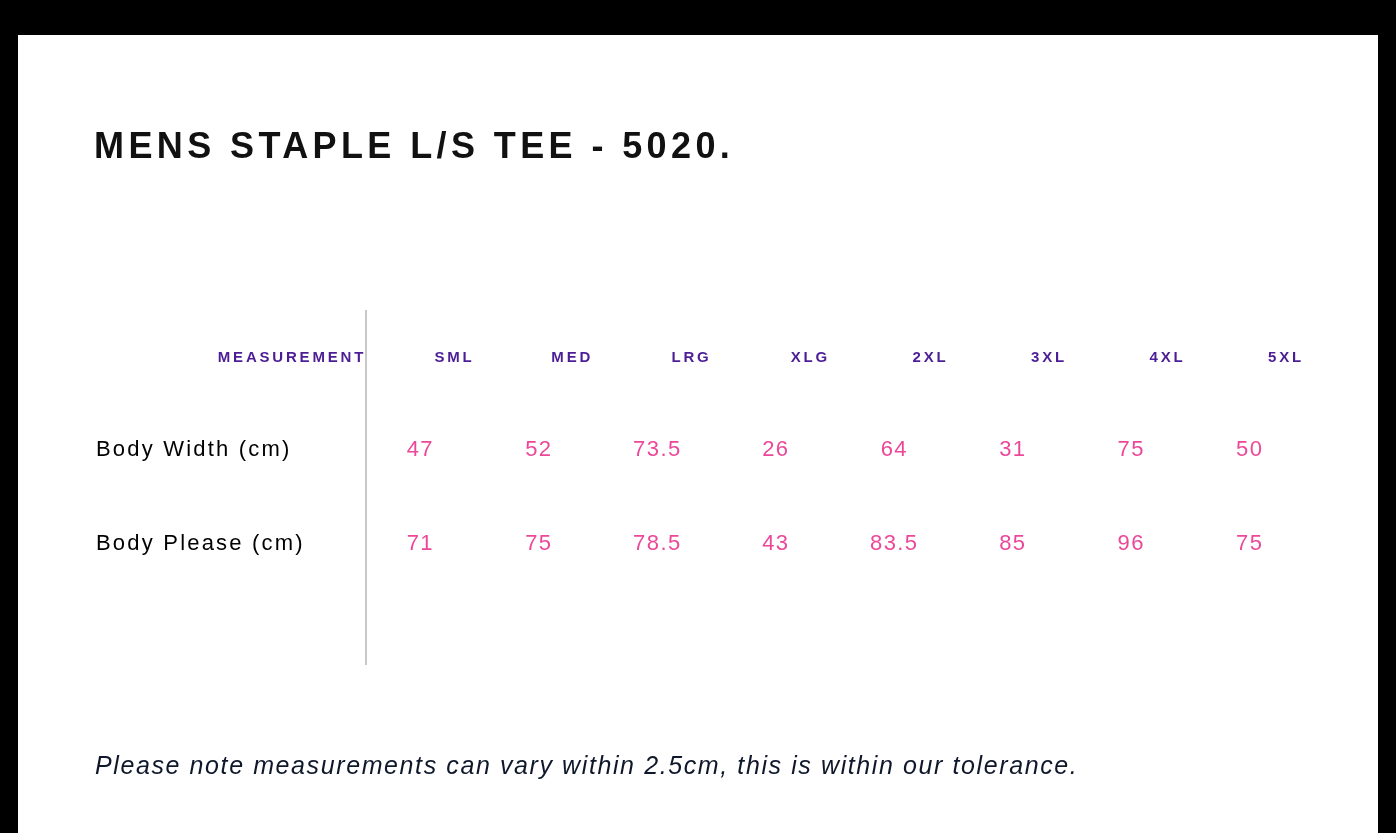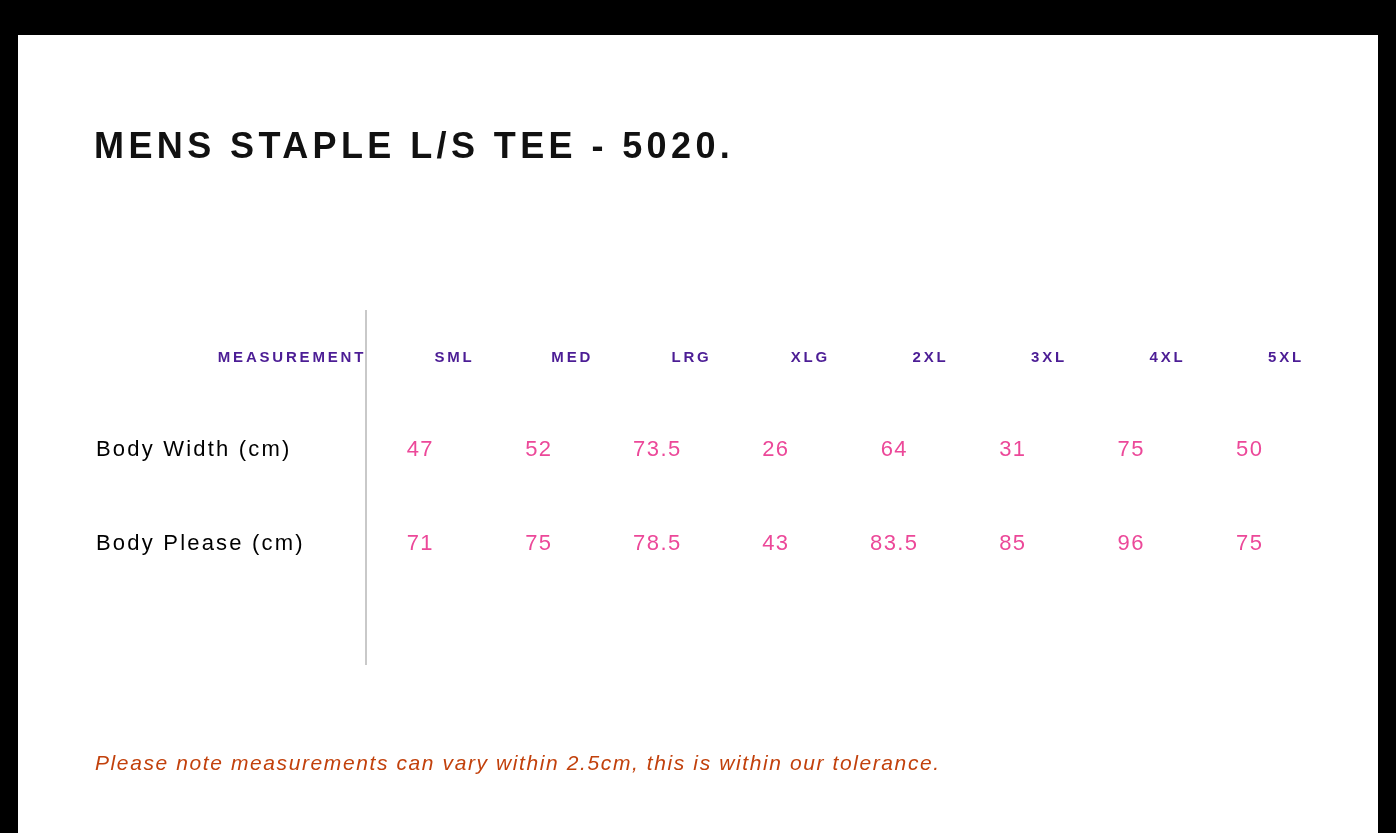--- a/index.html
+++ b/index.html
@@ -89,23 +89,23 @@
   td.value {
     text-align: center;
     color: #ec4899;
     letter-spacing: 1.4px;
     padding-right: 10px !important;
   }
   .footnote {
     position: absolute;
     left: 77px;
     top: 716px;
-    font-size: 21px;
+    font-size: 25px;
     font-style: italic;
-    color: #c2410c;
+    color: #0f172a;
     letter-spacing: 1.6px;
     white-space: nowrap;
   }
 </style>
 </head>
 <body>
 
 <div class="page">
 
   <div class="title">MENS STAPLE L/S TEE - 5020.</div>

